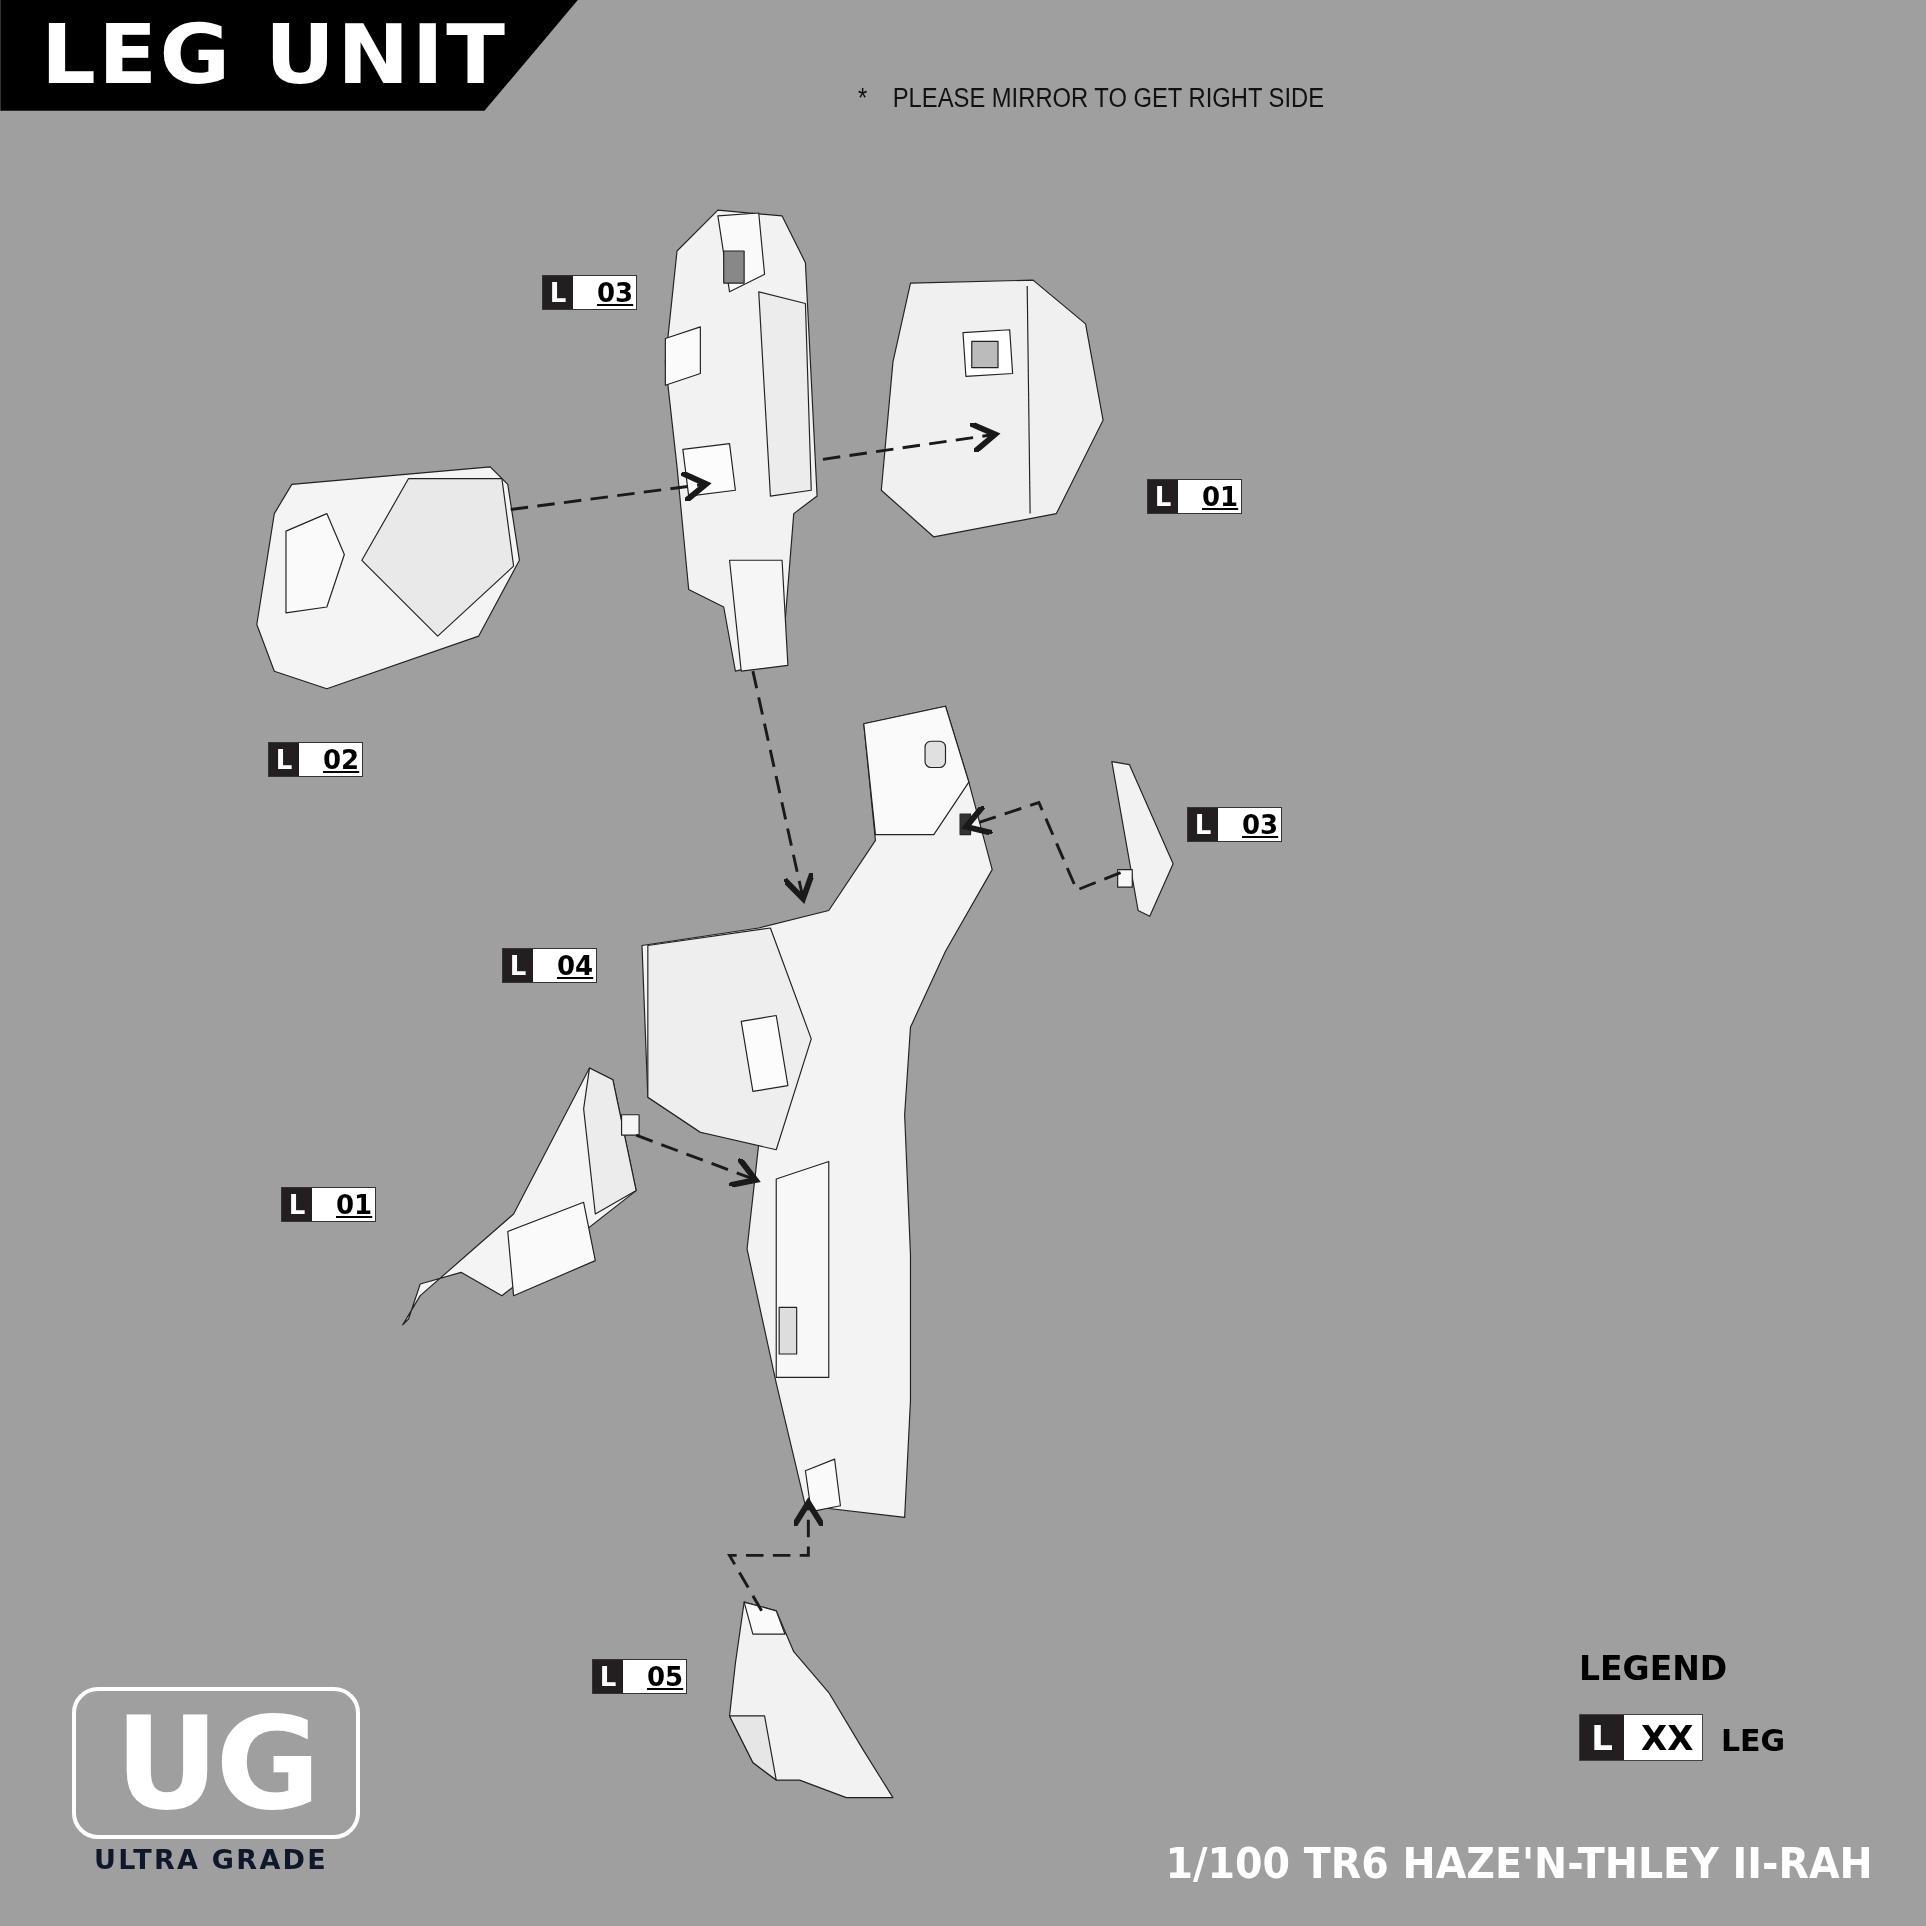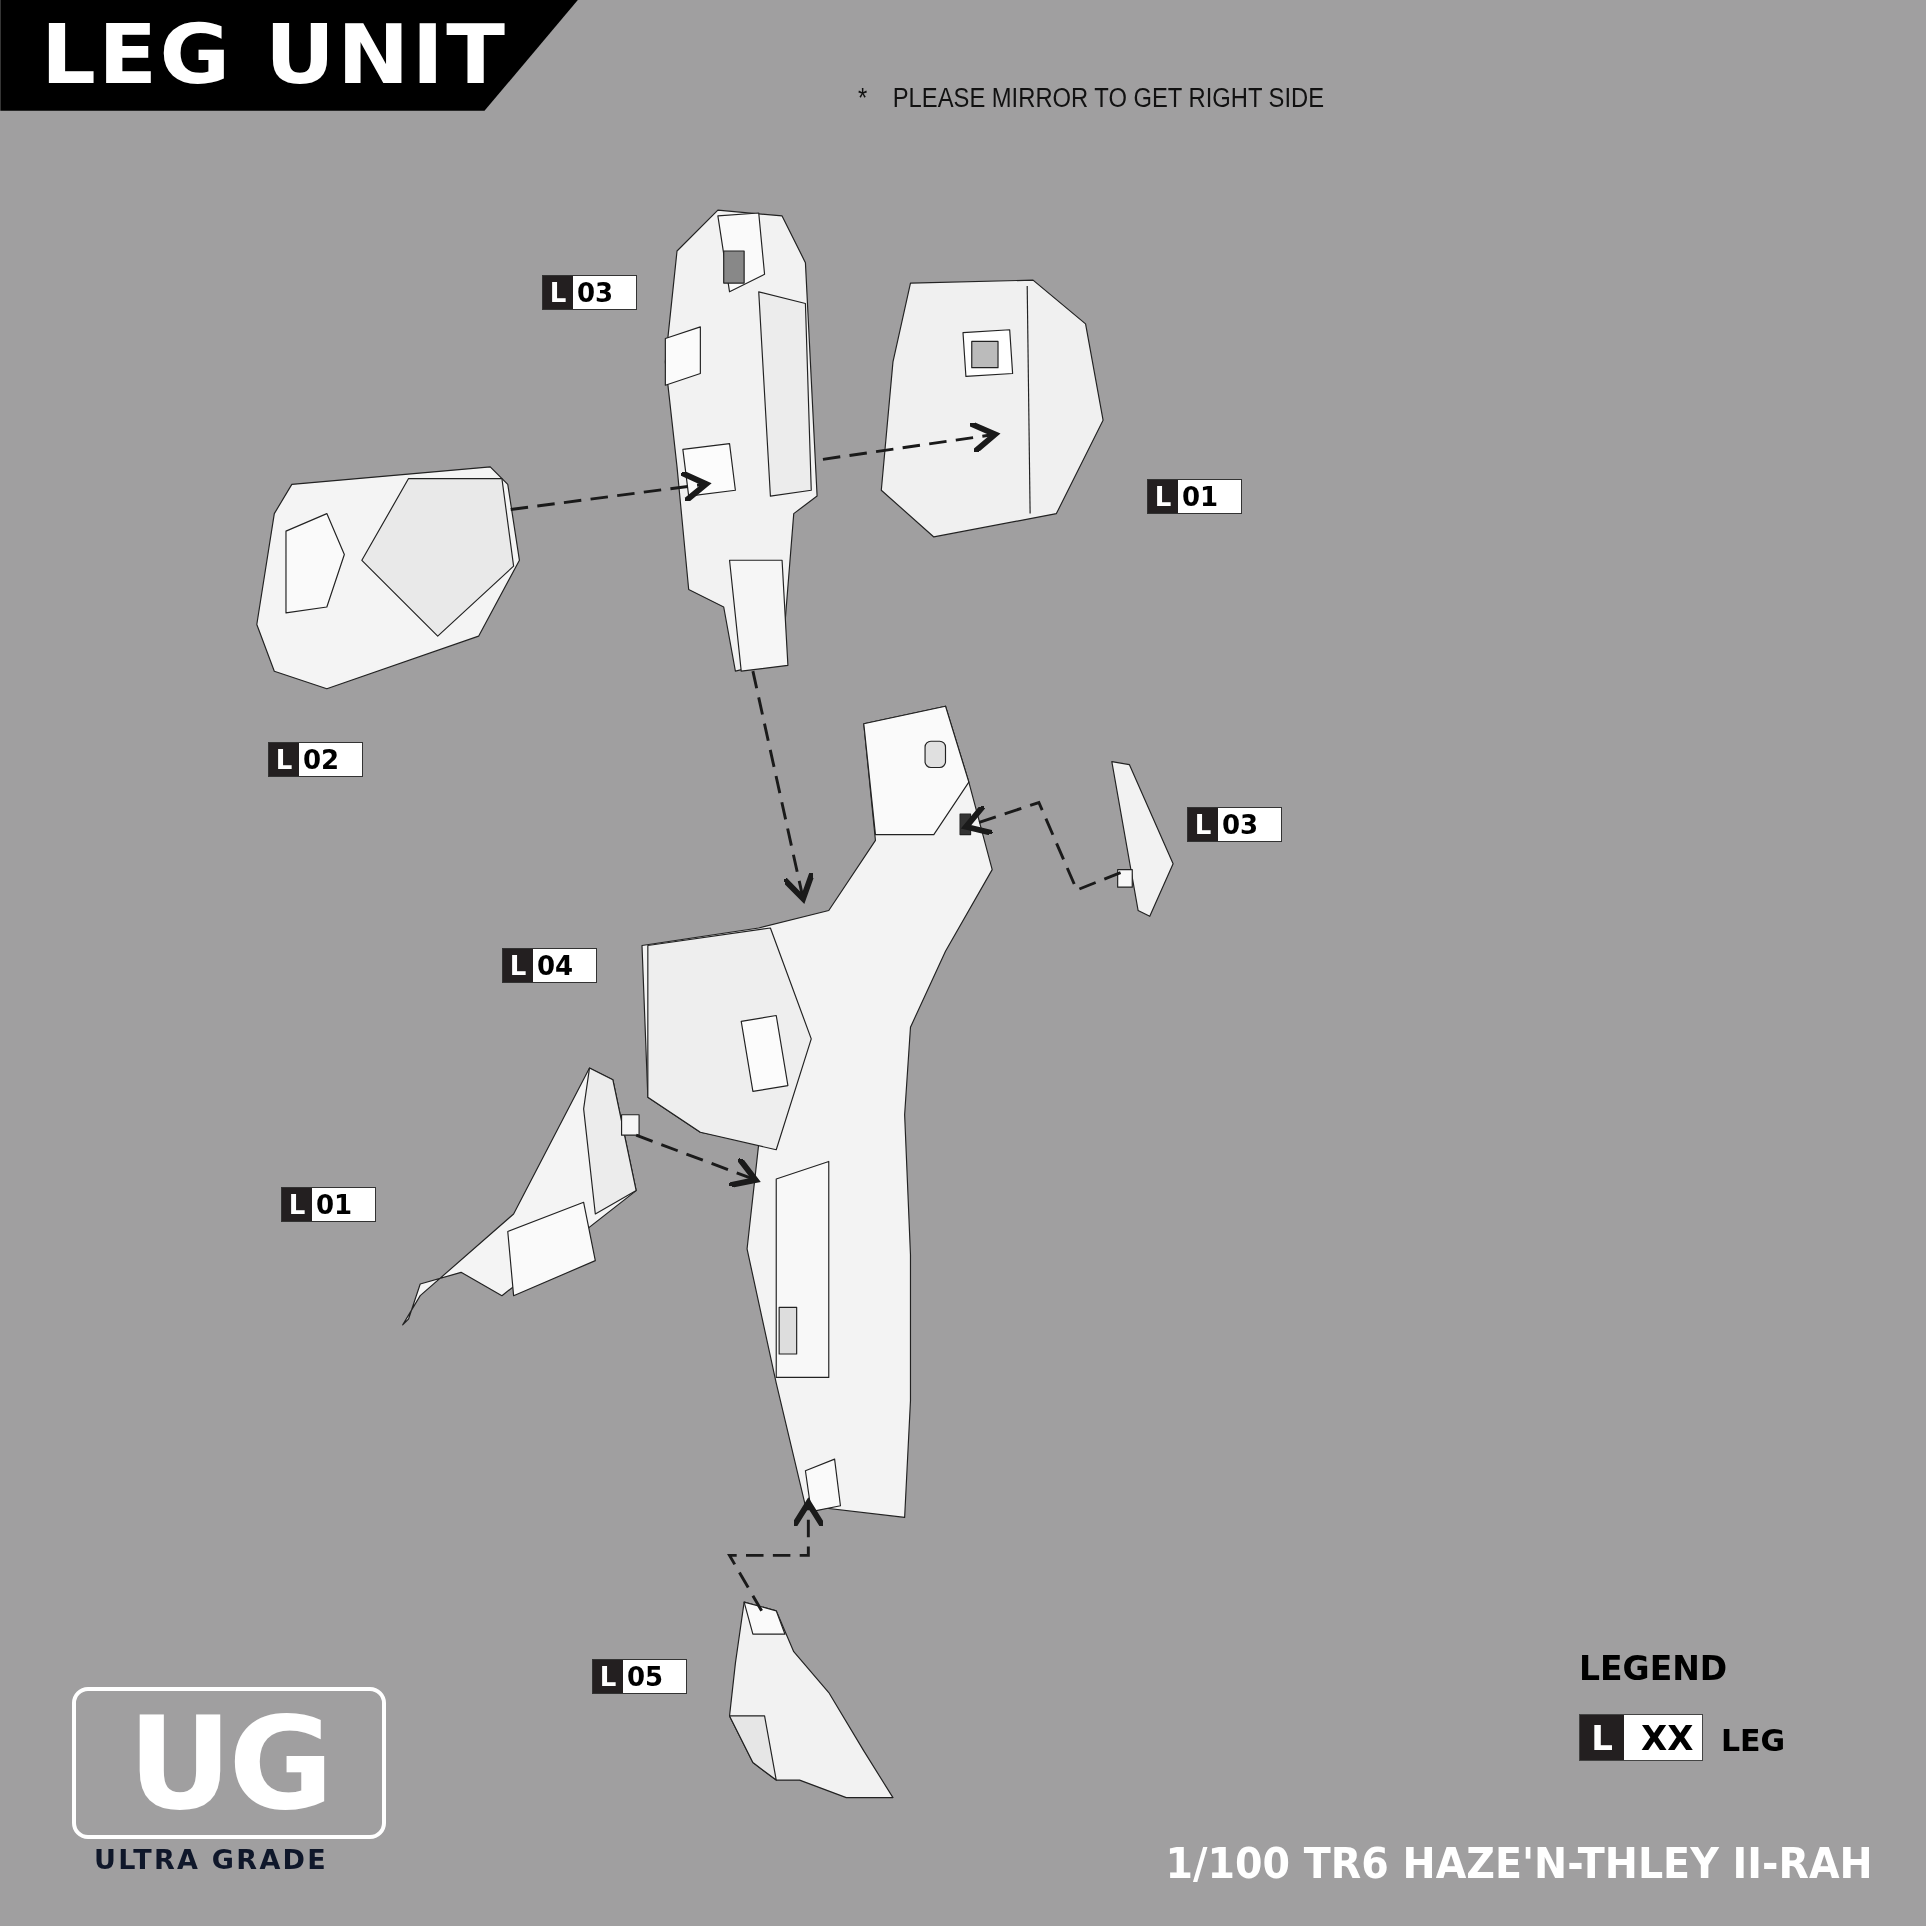--- a/index.html
+++ b/index.html
@@ -10,33 +10,33 @@
   .title-text { position:absolute; left:41px; top:10.5px; color:#fff; font-family:"DejaVu Sans", sans-serif;
                 font-size:82px; font-weight:bold; letter-spacing:2.3px; line-height:88px; transform:scaleX(1.05); transform-origin:left; }
   .mirror-note { position:absolute; left:858px; top:82px; font-family:"Liberation Sans", sans-serif;
                  font-size:27px; color:#111; line-height:33px; white-space:nowrap; transform:scaleX(0.88); transform-origin:left; }
   .mirror-note .ast { margin-right:29px; }
   .canvas { position:absolute; left:0; top:0; width:1926px; height:1926px; }
   .part-label { position:absolute; height:35px; display:flex; border:1.8px solid #333; background:#fff; box-sizing:border-box; }
   .part-label .prefix { width:30px; background:#231f20; color:#fff; font-family:"DejaVu Sans", sans-serif;
                         font-weight:bold; font-size:26px; display:flex; align-items:center; justify-content:center; }
   .part-label .num { flex:1; color:#000; font-family:"DejaVu Sans", sans-serif; font-weight:bold; font-size:26px;
-                     display:flex; align-items:center; padding-left:4px; }
+                     display:flex; align-items:center; padding-left:24px;text-decoration:underline; }
   .legend-title { position:absolute; left:1579px; top:1649px; font-family:"DejaVu Sans", sans-serif; font-weight:bold;
                   font-size:33px; color:#000; }
   .legend-box { position:absolute; left:1579px; top:1714px; width:124px; height:47px; display:flex; border:1.8px solid #444;
                 background:#fff; box-sizing:border-box; }
   .legend-box .prefix { width:44px; background:#231f20; color:#fff; font-weight:bold; font-size:34px;
                         display:flex; align-items:center; justify-content:center; font-family:"DejaVu Sans", sans-serif; }
   .legend-box .num { flex:1; color:#000; font-weight:bold; font-size:34px; display:flex; align-items:center;
                      font-family:"DejaVu Sans", sans-serif; padding-left:17px; }
   .legend-desc { position:absolute; left:1721px; top:1723px; font-family:"DejaVu Sans", sans-serif; font-weight:bold;
                  font-size:30px; color:#000; }
-  .ug-logo { position:absolute; left:72px; top:1687px; width:314px; height:152px; border:4.7px solid #fff;
-             border-radius:16px; box-sizing:border-box; }
+  .ug-logo { position:absolute; left:72px; top:1687px; width:288px; height:152px; border:4.7px solid #fff;
+             border-radius:26px; box-sizing:border-box; }
   .ug-mark { position:absolute; left:0; right:0; top:5.8px; text-align:center; color:#fff; font-family:"DejaVu Sans", sans-serif;
              font-weight:bold; font-size:128px; line-height:134px; letter-spacing:-3.5px; }
   .ug-sub { position:absolute; left:72px; top:1844px; width:278px; text-align:center; color:#0f172a; font-family:"DejaVu Sans", sans-serif;
             font-weight:bold; font-size:27px; letter-spacing:2.3px; }
   .model-title { position:absolute; right:53px; top:1837px; color:#fff; font-family:"DejaVu Sans", sans-serif; font-weight:bold;
                  font-size:43px; line-height:53px; white-space:nowrap; transform:scaleX(0.92); transform-origin:right; }
 </style>
 </head>
 <body>
 

